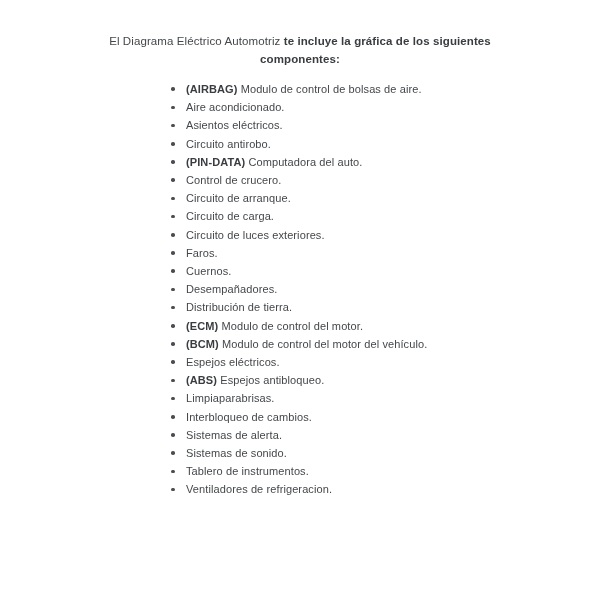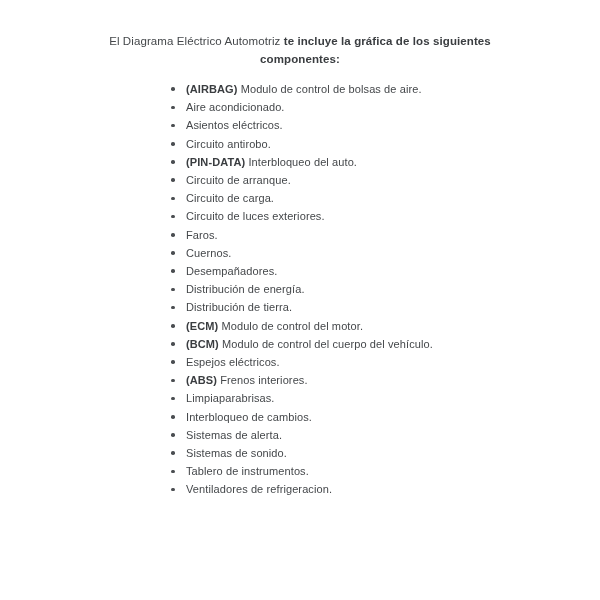--- a/index.html
+++ b/index.html
@@ -66,33 +66,33 @@
   <p class="title">
     <span>El Diagrama Eléctrico Automotriz</span><span>&nbsp;</span><span class="bold">te incluye la gráfica de los siguientes</span><br>
     <span class="bold">componentes:</span>
   </p>
 
   <ul class="components" id="components-list">
       <li><strong>(AIRBAG)</strong> <span>Modulo de control de bolsas de aire.</span></li>
       <li><span>Aire acondicionado.</span></li>
       <li><span>Asientos eléctricos.</span></li>
       <li><span>Circuito antirobo.</span></li>
-      <li><strong>(PIN-DATA)</strong> <span>Interbloqueo del auto.</span></li>
+      <li><strong>(PIN-DATA)</strong> <span>Computadora del auto.</span></li>
+      <li><span>Control de crucero.</span></li>
       <li><span>Circuito de arranque.</span></li>
       <li><span>Circuito de carga.</span></li>
       <li><span>Circuito de luces exteriores.</span></li>
       <li><span>Faros.</span></li>
       <li><span>Cuernos.</span></li>
       <li><span>Desempañadores.</span></li>
-      <li><span>Distribución de energía.</span></li>
       <li><span>Distribución de tierra.</span></li>
       <li><strong>(ECM)</strong> <span>Modulo de control del motor.</span></li>
-      <li><strong>(BCM)</strong> <span>Modulo de control del cuerpo del vehículo.</span></li>
+      <li><strong>(BCM)</strong> <span>Modulo de control del motor del vehículo.</span></li>
       <li><span>Espejos eléctricos.</span></li>
-      <li><strong>(ABS)</strong> <span>Frenos interiores.</span></li>
+      <li><strong>(ABS)</strong> <span>Espejos antibloqueo.</span></li>
       <li><span>Limpiaparabrisas.</span></li>
       <li><span>Interbloqueo de cambios.</span></li>
       <li><span>Sistemas de alerta.</span></li>
       <li><span>Sistemas de sonido.</span></li>
       <li><span>Tablero de instrumentos.</span></li>
       <li><span>Ventiladores de refrigeracion.</span></li>
     </ul>
 </div>
 
 </body></html>

